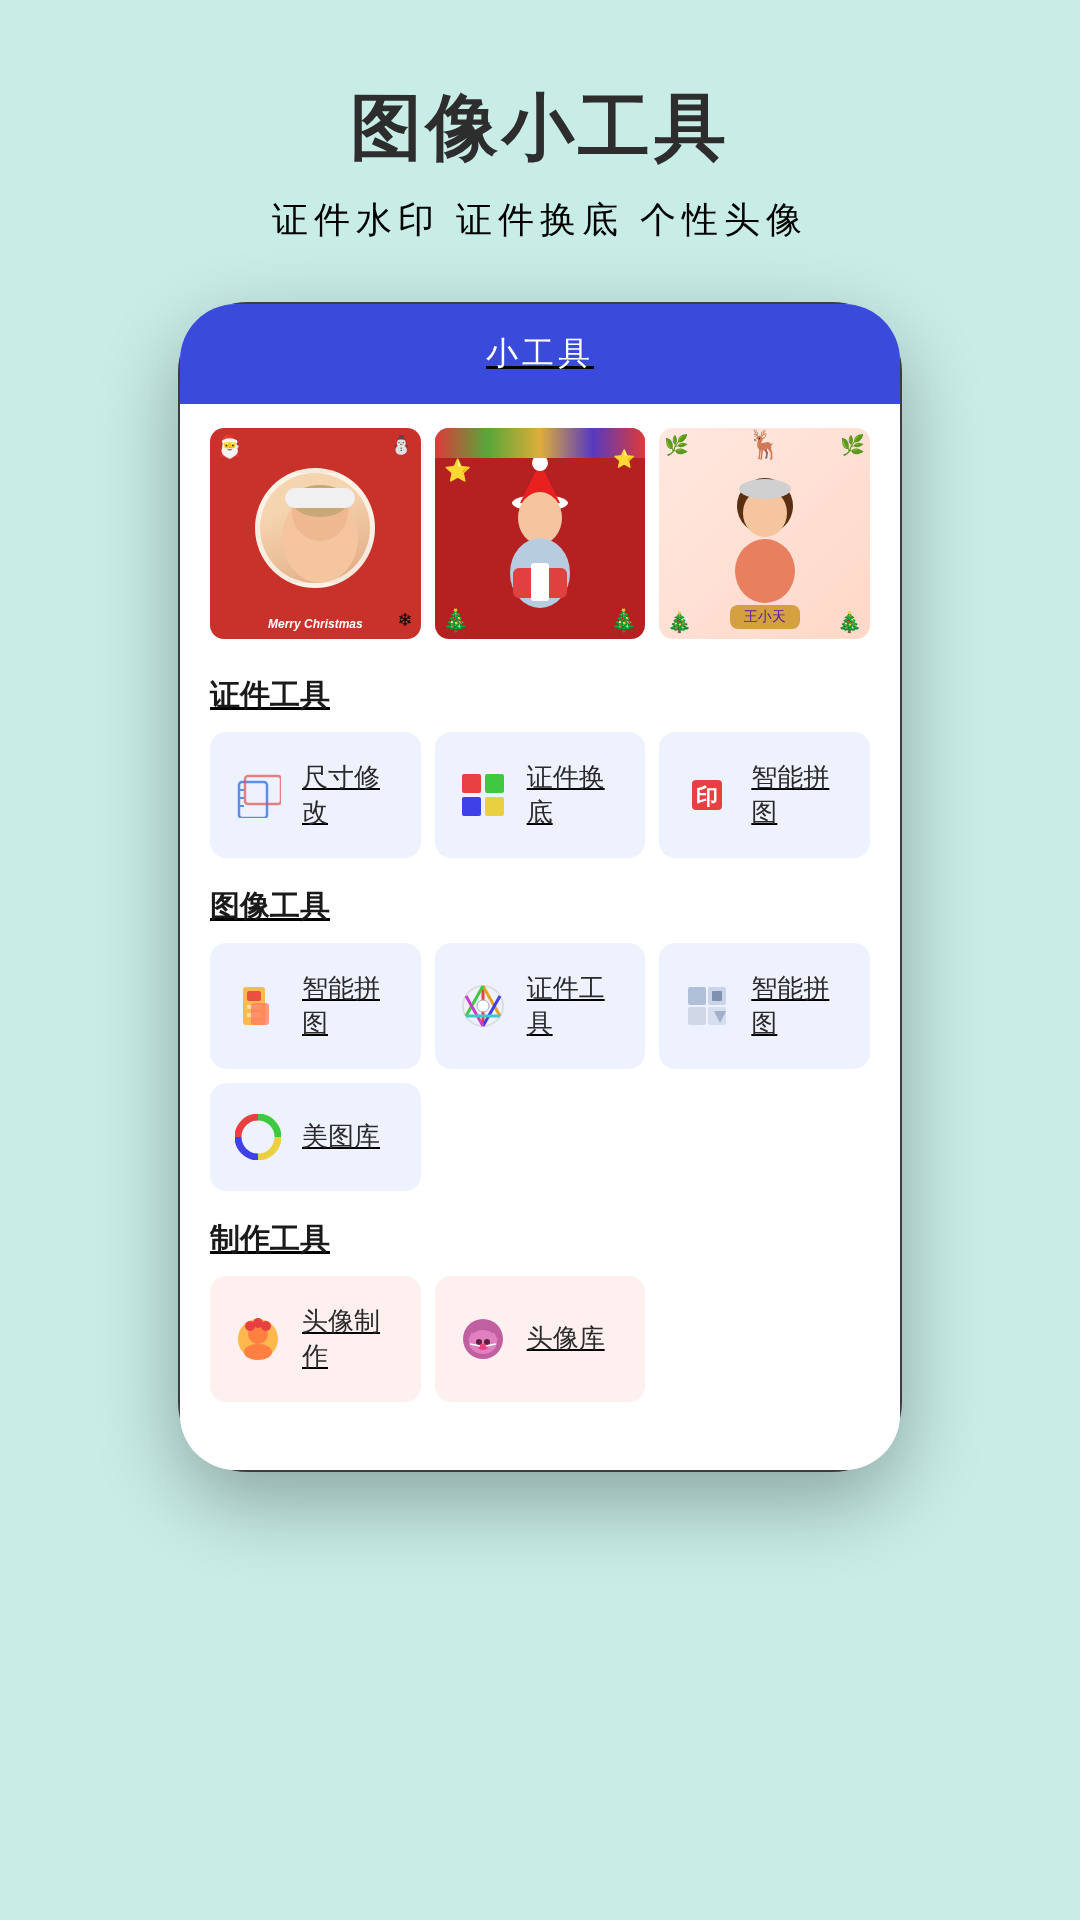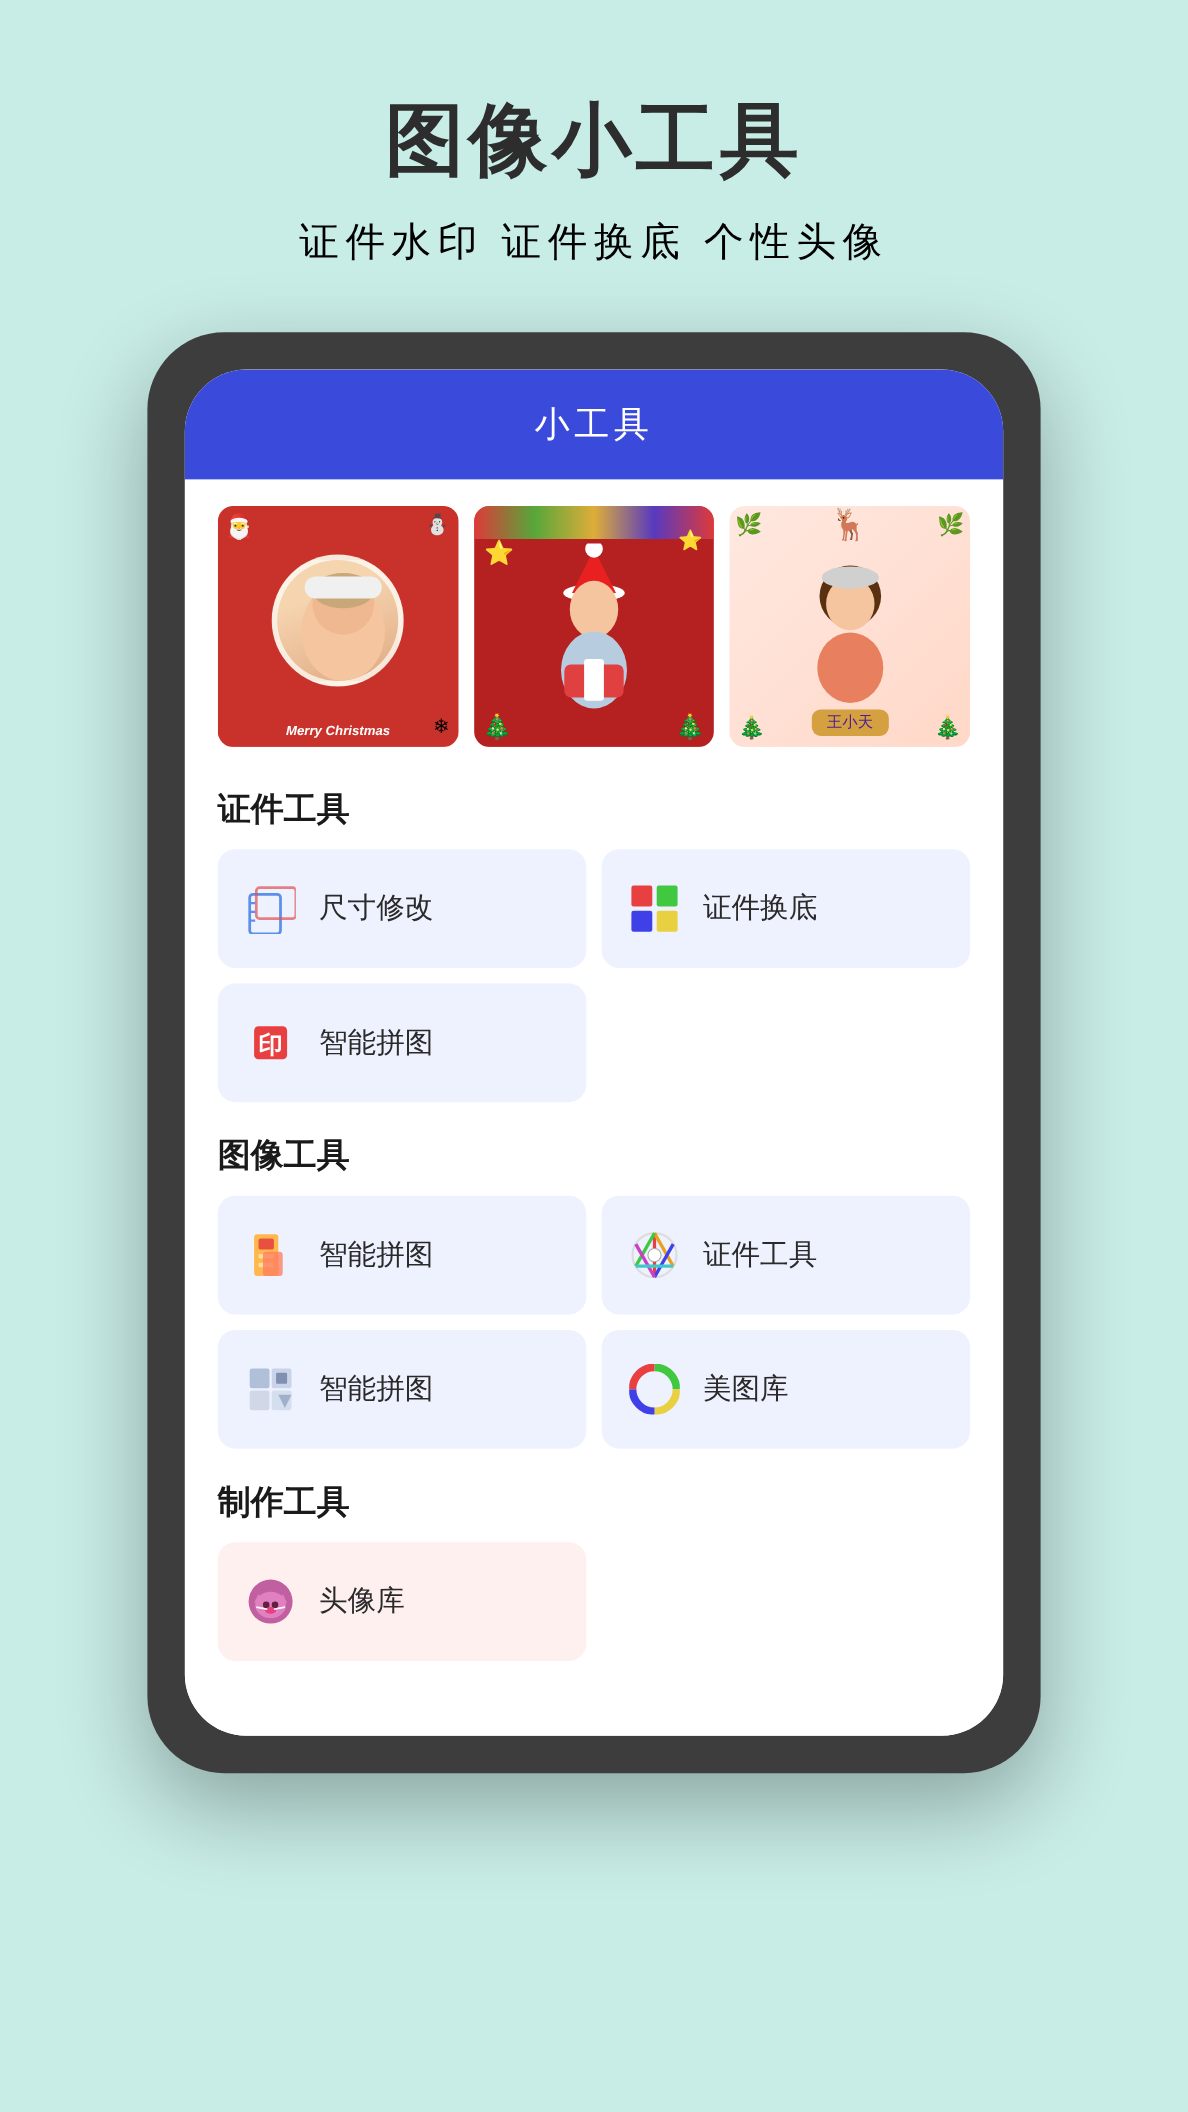--- a/index.html
+++ b/index.html
@@ -30,25 +30,26 @@
     }
 
     .page-subtitle {
       font-size: 36px;
       color: #000000;
       letter-spacing: 6px;
     }
 
     
     .phone-shell {
-      width: 812px;
+      width: 724px;
       background: #3d3d3d;
       border-radius: 70px;
-      padding: 34px;
+      padding: 2px;
       box-shadow: 0 30px 80px rgba(0,0,0,0.3);
+      text-decoration: underline;
     }
 
     .phone-inner {
       background: #fff;
       border-radius: 56px;
       overflow: hidden;
       display: flex;
       flex-direction: column;
     }
 
@@ -91,21 +92,21 @@
     
     .section-title {
       font-size: 30px;
       font-weight: 700;
       color: #1a1a1a;
       margin-bottom: 16px;
     }
 
     .tools-grid {
       display: grid;
-      grid-template-columns: 1fr 1fr;
+      grid-template-columns: 1fr 1fr 1fr;
       gap: 14px;
       margin-bottom: 16px;
     }
 
     .tool-card {
       background: #eef2ff;
       border-radius: 16px;
       padding: 28px 22px;
       display: flex;
       align-items: center;
@@ -368,20 +369,34 @@
             <div class="tool-label">美图库</div>
           </div>
 
         </div>
       </div>
 
       <div class="section-block">
         <div class="section-title">制作工具</div>
         <div class="tools-grid">
 
+          <div class="tool-card pink-bg">
+            <div class="tool-icon">
+              <svg width="46" height="46" viewBox="0 0 46 46">
+                <circle cx="23" cy="23" r="20" fill="#ffb84d"></circle>
+                <circle cx="23" cy="18" r="10" fill="#ff8040"></circle>
+                <ellipse cx="23" cy="36" rx="14" ry="8" fill="#ff8040"></ellipse>
+
+                <circle cx="15" cy="10" r="5" fill="#e84040"></circle>
+                <circle cx="23" cy="7" r="5" fill="#e84040"></circle>
+                <circle cx="31" cy="10" r="5" fill="#e84040"></circle>
+              </svg>
+            </div>
+            <div class="tool-label">头像制作</div>
+          </div>
 
           <div class="tool-card pink-bg">
             <div class="tool-icon">
               <svg width="46" height="46" viewBox="0 0 46 46">
                 <circle cx="23" cy="23" r="20" fill="#c060a0"></circle>
 
                 <ellipse cx="23" cy="26" rx="14" ry="12" fill="#e080c0"></ellipse>
                 <polygon points="12,16 16,24 8,24" fill="#e080c0"></polygon>
                 <polygon points="34,16 30,24 38,24" fill="#e080c0"></polygon>
                 <circle cx="19" cy="26" r="3" fill="#602040"></circle>

